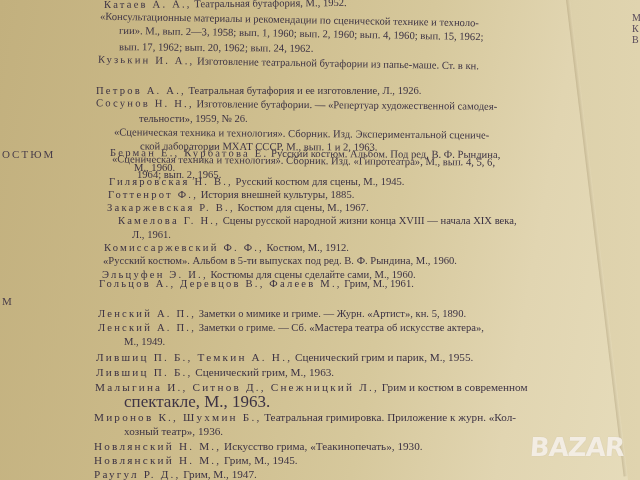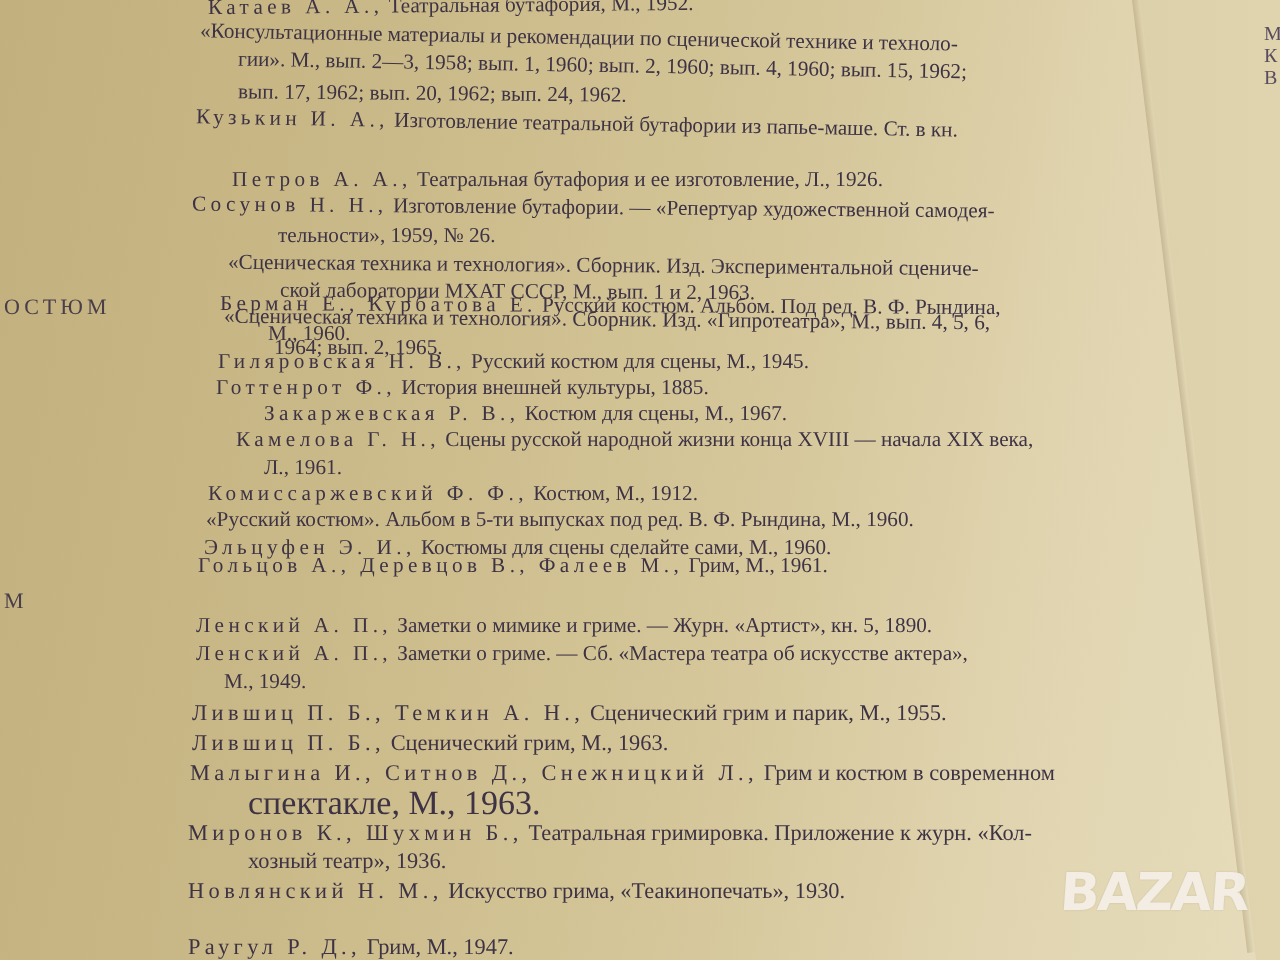--- a/index.html
+++ b/index.html
@@ -61,49 +61,50 @@
   <div>В</div>
 </div>
 
 <div class="content">
 
   <div class="entry" style="left:104px;top:-3px;transform:rotate(-0.5deg)"><span class="author">Катаев А. А.,</span><span> Театральная бутафория, М., 1952.</span></div>
   <div class="entry" style="left:100px;top:13px;transform:rotate(1deg)"><span>«Консультационные материалы и рекомендации по сценической технике и техноло-</span></div>
   <div class="entry" style="left:119px;top:27px;transform:rotate(1deg)"><span>гии». М., вып. 2—3, 1958; вып. 1, 1960; вып. 2, 1960; вып. 4, 1960; вып. 15, 1962;</span></div>
   <div class="entry" style="left:119px;top:41px;transform:rotate(0.5deg)"><span>вып. 17, 1962; вып. 20, 1962; вып. 24, 1962.</span></div>
   <div class="entry" style="left:98px;top:56px;transform:rotate(1deg)"><span class="author">Кузькин И. А.,</span><span> Изготовление театральной бутафории из папье-маше. Ст. в кн.</span></div>
-  <div class="entry" style="left:96px;top:84px;margin-left:20px;"><span class="author">Петров А. А.,</span><span> Театральная бутафория и ее изготовление, Л., 1926.</span></div>
+  <div class="entry" style="left:96px;top:84px;"><span class="author">Петров А. А.,</span><span> Театральная бутафория и ее изготовление, Л., 1926.</span></div>
   <div class="entry" style="left:96px;top:98px;transform:rotate(0.5deg)"><span class="author">Сосунов Н. Н.,</span><span> Изготовление бутафории. — «Репертуар художественной самодея-</span></div>
   <div class="entry" style="left:139px;top:112px;"><span>тельности», 1959, № 26.</span></div>
   <div class="entry" style="left:114px;top:127px;transform:rotate(0.5deg)"><span>«Сценическая техника и технология». Сборник. Изд. Экспериментальной сцениче-</span></div>
   <div class="entry" style="left:140px;top:140px;transform:rotate(0.3deg)"><span>ской лаборатории МХАТ СССР, М., вып. 1 и 2, 1963.</span></div>
   <div class="entry" style="left:112px;top:154px;transform:rotate(0.5deg)"><span>«Сценическая техника и технология». Сборник. Изд. «Гипротеатра», М., вып. 4, 5, 6,</span></div>
   <div class="entry" style="left:137px;top:168px;"><span>1964; вып. 2, 1965.</span></div>
 
   <div class="section-label" style="left:2px;top:148px">ОСТЮМ</div>
   <div class="entry" style="left:110px;top:147px;transform:rotate(0.3deg)"><span class="author">Берман Е., Курбатова Е.</span><span> Русский костюм. Альбом. Под ред. В. Ф. Рындина,</span></div>
   <div class="entry" style="left:134px;top:161px;"><span>М., 1960.</span></div>
   <div class="entry" style="left:109px;top:175px;"><span class="author">Гиляровская Н. В.,</span><span> Русский костюм для сцены, М., 1945.</span></div>
   <div class="entry" style="left:108px;top:188px;text-align:right;"><span class="author">Готтенрот Ф.,</span><span> История внешней культуры, 1885.</span></div>
-  <div class="entry" style="left:107px;top:201px;margin-left:25px;"><span class="author">Закаржевская Р. В.,</span><span> Костюм для сцены, М., 1967.</span></div>
+  <div class="entry" style="left:107px;top:201px;"><span class="author">Закаржевская Р. В.,</span><span> Костюм для сцены, М., 1967.</span></div>
   <div class="entry" style="left:118px;top:214px;"><span class="author">Камелова Г. Н.,</span><span> Сцены русской народной жизни конца XVIII — начала XIX века,</span></div>
   <div class="entry" style="left:132px;top:228px;"><span>Л., 1961.</span></div>
   <div class="entry" style="left:104px;top:241px;"><span class="author">Комиссаржевский Ф. Ф.,</span><span> Костюм, М., 1912.</span></div>
   <div class="entry" style="left:103px;top:254px;"><span>«Русский костюм». Альбом в 5-ти выпусках под ред. В. Ф. Рындина, М., 1960.</span></div>
   <div class="entry" style="left:102px;top:268px;"><span class="author">Эльцуфен Э. И.,</span><span> Костюмы для сцены сделайте сами, М., 1960.</span></div>
 
   <div class="section-label" style="left:2px;top:295px">М</div>
   <div class="entry" style="left:99px;top:277px;"><span class="author">Гольцов А., Деревцов В., Фалеев М.,</span><span> Грим, М., 1961.</span></div>
   <div class="entry" style="left:98px;top:307px;"><span class="author">Ленский А. П.,</span><span> Заметки о мимике и гриме. — Журн. «Артист», кн. 5, 1890.</span></div>
   <div class="entry" style="left:98px;top:321px;"><span class="author">Ленский А. П.,</span><span> Заметки о гриме. — Сб. «Мастера театра об искусстве актера»,</span></div>
-  <div class="entry" style="left:112px;top:335px;"><span>М., 1949.</span></div>
+  <div class="entry" style="left:124px;top:335px;"><span>М., 1949.</span></div>
   <div class="entry" style="left:96px;top:350px;font-size:11.2px"><span class="author">Лившиц П. Б., Темкин А. Н.,</span><span> Сценический грим и парик, М., 1955.</span></div>
   <div class="entry" style="left:96px;top:365px;font-size:11.2px"><span class="author">Лившиц П. Б.,</span><span> Сценический грим, М., 1963.</span></div>
   <div class="entry" style="left:95px;top:380px;font-size:11.2px"><span class="author">Малыгина И., Ситнов Д., Снежницкий Л.,</span><span> Грим и костюм в современном</span></div>
   <div class="entry" style="left:124px;top:395px;font-size:17px"><span>спектакле, М., 1963.</span></div>
   <div class="entry" style="left:94px;top:410px;font-size:11.2px"><span class="author">Миронов К., Шухмин Б.,</span><span> Театральная гримировка. Приложение к журн. «Кол-</span></div>
   <div class="entry" style="left:124px;top:424px;font-size:11.2px"><span>хозный театр», 1936.</span></div>
   <div class="entry" style="left:94px;top:439px;font-size:11.2px"><span class="author">Новлянский Н. М.,</span><span> Искусство грима, «Теакинопечать», 1930.</span></div>
+  <div class="entry" style="left:94px;top:453px;font-size:11.2px"><span class="author">Новлянский Н. М.,</span><span> Грим, М., 1945.</span></div>
   <div class="entry" style="left:94px;top:467px;font-size:11.2px"><span class="author">Раугул Р. Д.,</span><span> Грим, М., 1947.</span></div>
   <div class="entry" style="left:300px;top:479px;font-size:11.2px"></div>
 </div>
 
 <div class="watermark">BAZAR</div>
 
 </body></html>

